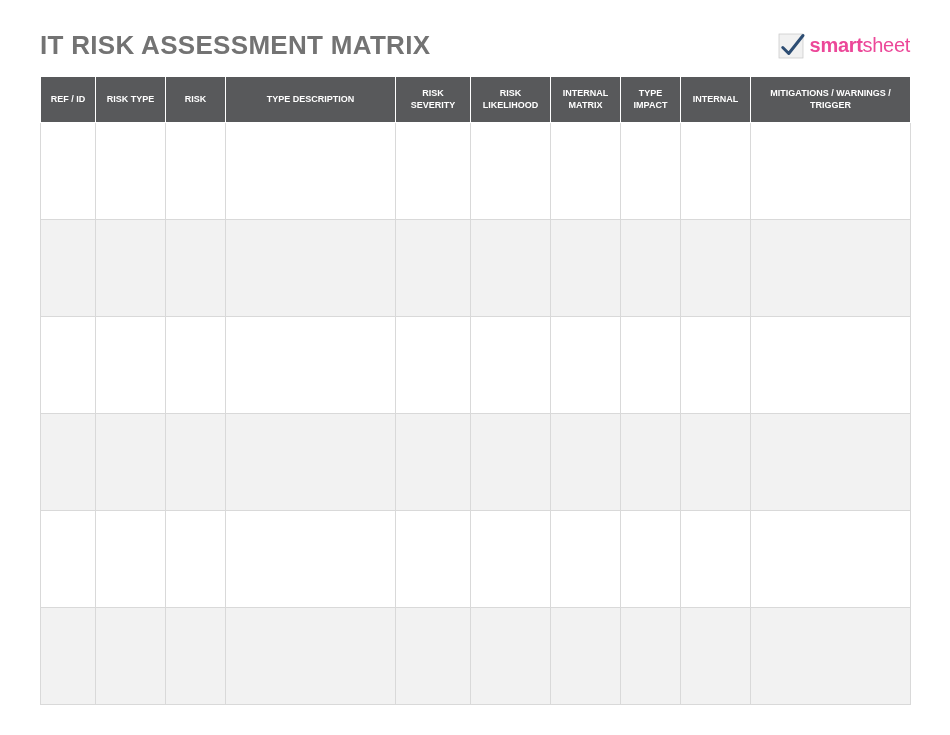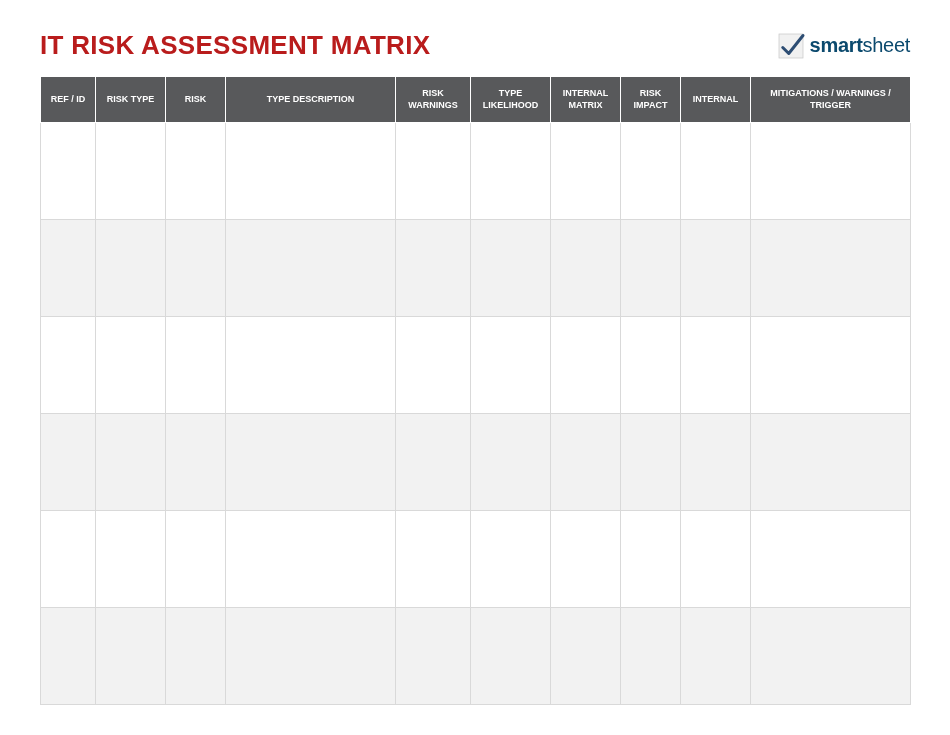--- a/index.html
+++ b/index.html
@@ -17,35 +17,35 @@
     }
     .header-bar {
       display: flex;
       justify-content: space-between;
       align-items: center;
       margin-bottom: 15px;
     }
     .title {
       font-size: 26px;
       font-weight: bold;
-      color: #b91c1c;
+      color: #737373;
       letter-spacing: 0.3px;
     }
     .logo {
       display: flex;
       align-items: center;
     }
     .logo svg {
       width: 30px;
       height: 30px;
       margin-right: 4px;
     }
     .logo-text {
       font-size: 20px;
-      color: #0c4a6e;
+      color: #ec4899;
       letter-spacing: -0.3px;
     }
     .logo-text .bold {
       font-weight: 700;
     }
     .logo-text .light {
       font-weight: 300;
     }
     table {
       width: 100%;
@@ -115,24 +115,24 @@
     <col class="col-user">
     <col class="col-trig">
     <col class="col-mit">
   </colgroup>
   <thead>
     <tr>
       <th>REF / ID</th>
       <th>RISK TYPE</th>
       <th>RISK</th>
       <th>TYPE DESCRIPTION</th>
-      <th>RISK WARNINGS</th>
-      <th>TYPE LIKELIHOOD</th>
+      <th>RISK SEVERITY</th>
+      <th>RISK LIKELIHOOD</th>
       <th>INTERNAL MATRIX</th>
-      <th>RISK IMPACT</th>
+      <th>TYPE IMPACT</th>
       <th>INTERNAL</th>
       <th>MITIGATIONS / WARNINGS / TRIGGER</th>
     </tr>
   </thead>
   <tbody>
     <tr>
       <td></td>
       <td></td>
       <td></td>
       <td></td>

